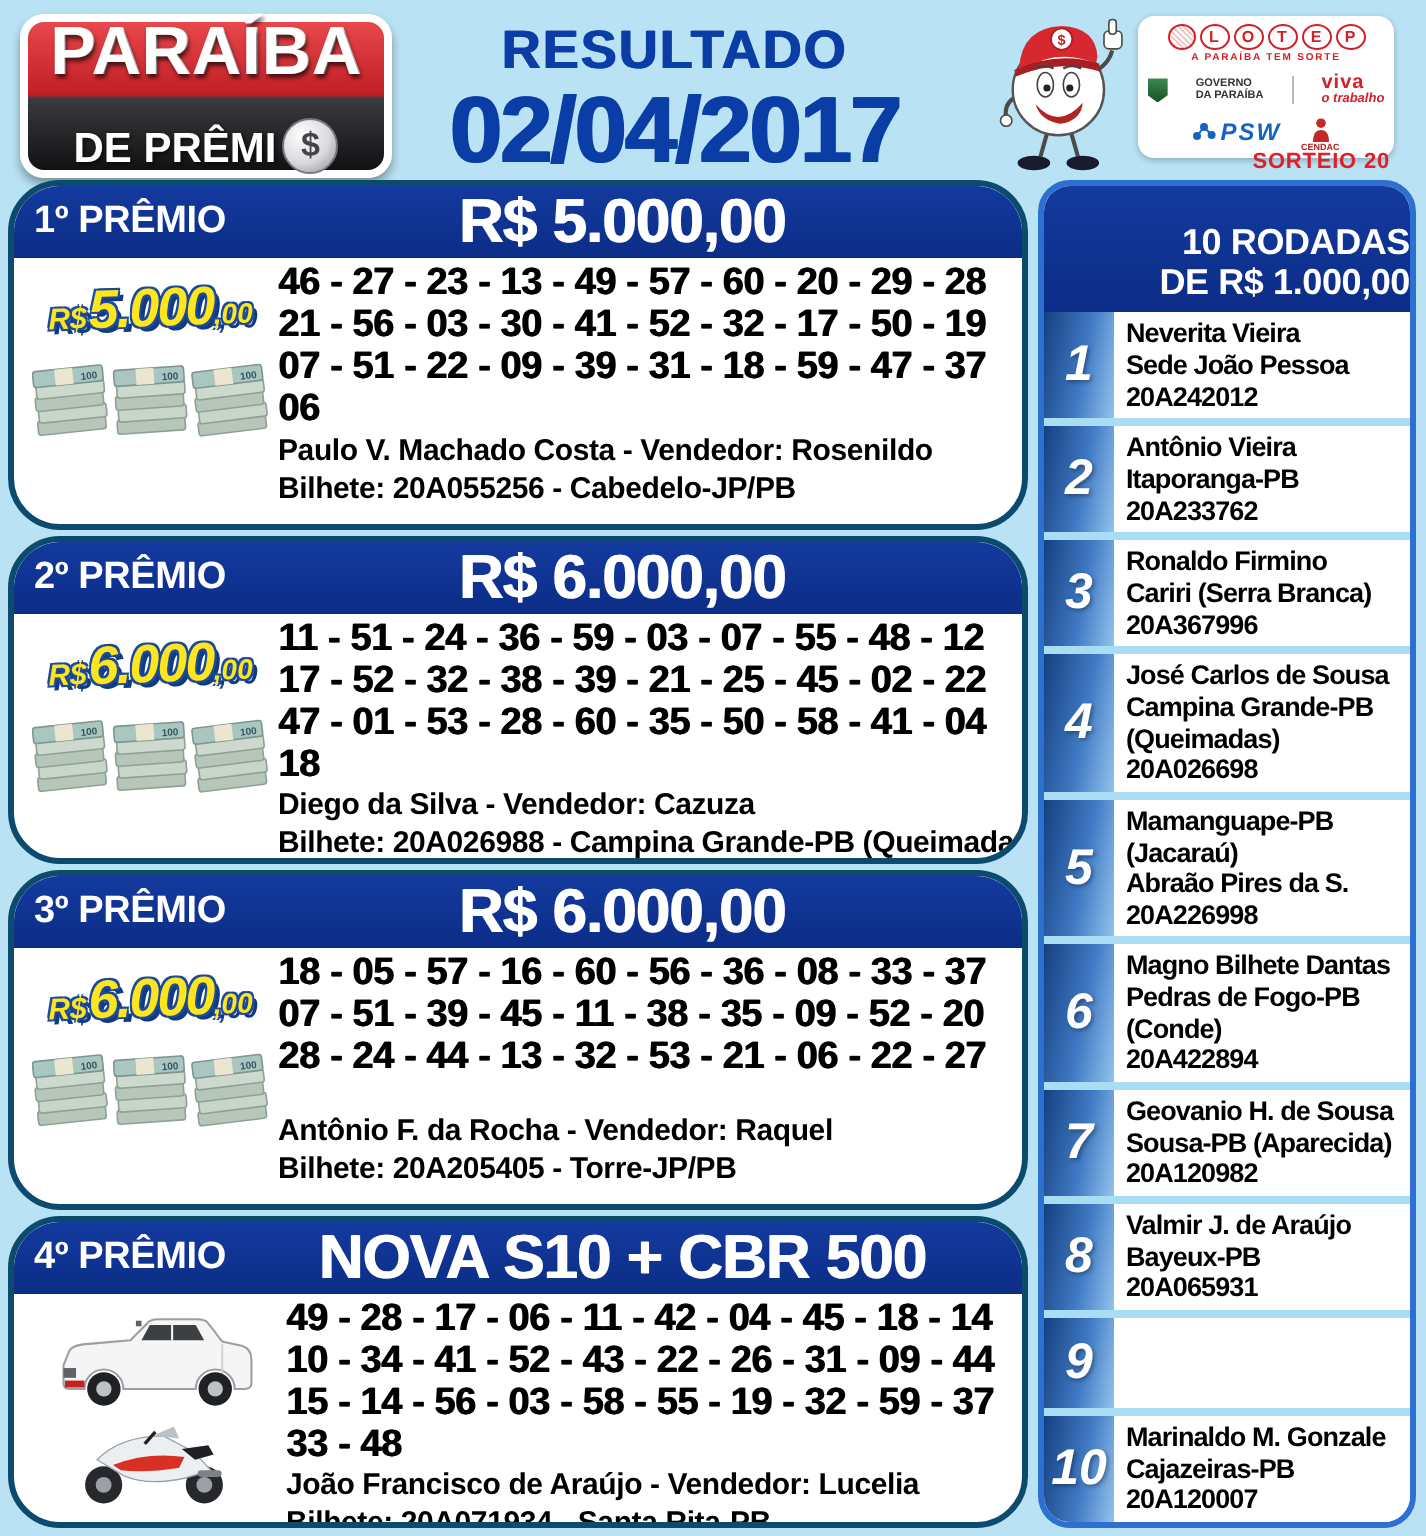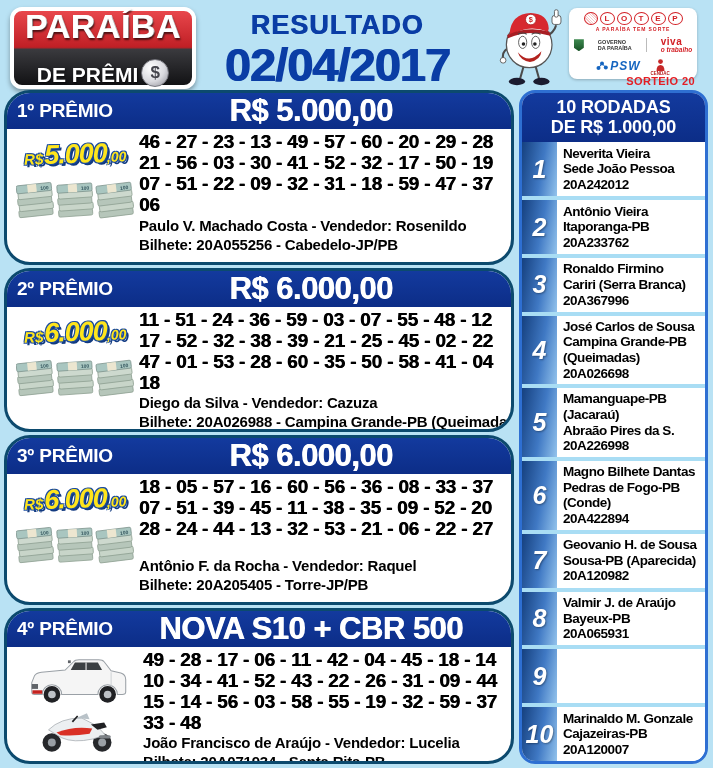--- a/index.html
+++ b/index.html
@@ -63,22 +63,22 @@
   .money-text .cents{font-size:14px}
   .money-svg{margin-top:3px}
   .prize-fig4{width:132px;flex:none;display:flex;flex-direction:column;align-items:center;justify-content:space-between;padding:2px 0}
   .prize-info{flex:1;display:flex;flex-direction:column;min-width:0}
   .numline{font-size:19px;line-height:1.1;letter-spacing:-.2px;white-space:nowrap;text-shadow:.5px 0 0 currentColor}
   .winner{margin-top:auto;font-size:15px;letter-spacing:-.2px;line-height:1.25;white-space:nowrap}
   .ticket{font-size:15px;letter-spacing:-.2px;line-height:1.25;margin:1px 0 2px;white-space:nowrap}
 
   
   .rodadas{flex:1;background:#fff;border:3px solid #2e6fd2;border-radius:16px;overflow:hidden;display:flex;flex-direction:column}
-  .rodadas-head{flex:none;background:linear-gradient(180deg,#133a9e,#0c2d87);color:#fff;text-align:center;
-                padding:4px 0 5px;line-height:1.12;font-size:18px;letter-spacing:-.2px}
+  .rodadas-head{flex:none;background:linear-gradient(180deg,#133a9e,#0c2d87);color:#fff;text-align:right;
+                padding:18px 0 5px;line-height:1.12;font-size:18px;letter-spacing:-.2px}
   .rodada-list{flex:1;display:flex;flex-direction:column}
   .rodada-row{flex:1;display:flex;align-items:stretch}
   .rodada-num{width:35px;flex:none;background:linear-gradient(100deg,#15407f 0%,#4079c4 55%,#93c3ec 100%);
               color:#fff;display:flex;align-items:center;justify-content:center;font-size:25px;font-style:italic;
               text-shadow:1px 1px 2px rgba(0,0,0,.35)}
   .rodada-text{flex:1;background:#fff;padding:3px 2px 3px 6px;display:flex;flex-direction:column;justify-content:center;
                font-size:13.5px;line-height:1.16;letter-spacing:-.45px;min-width:0}
   .rodada-sep{flex:none;height:4px;background:#a9ddf4}
 </style>
 </head>
@@ -213,21 +213,21 @@
                 <rect x="2" y="11" width="35" height="8" rx="1.5" fill="#a9c6c0" stroke="#7f958e" stroke-width=".8"></rect>
                 <rect x="13" y="11" width="9" height="8" fill="#ece6d0"></rect>
                 <text x="30" y="17.5" font-size="5" fill="#34565e" text-anchor="middle">100</text>
               </g>
             </svg>
           </div>
           <div class="prize-info">
             <div>
               <div class="numline">46 - 27 - 23 - 13 - 49 - 57 - 60 - 20 - 29 - 28</div>
               <div class="numline">21 - 56 - 03 - 30 - 41 - 52 - 32 - 17 - 50 - 19</div>
-              <div class="numline">07 - 51 - 22 - 09 - 32 - 31 - 18 - 59 - 47 - 37</div>
+              <div class="numline">07 - 51 - 22 - 09 - 39 - 31 - 18 - 59 - 47 - 37</div>
               <div class="numline">06</div>
             </div>
             <div class="winner">Paulo V. Machado Costa - Vendedor: Rosenildo</div>
             <div class="ticket">Bilhete: 20A055256 - Cabedelo-JP/PB</div>
           </div>
         </div>
       </section>
 
       <section class="prize">
         <div class="prize-head">

